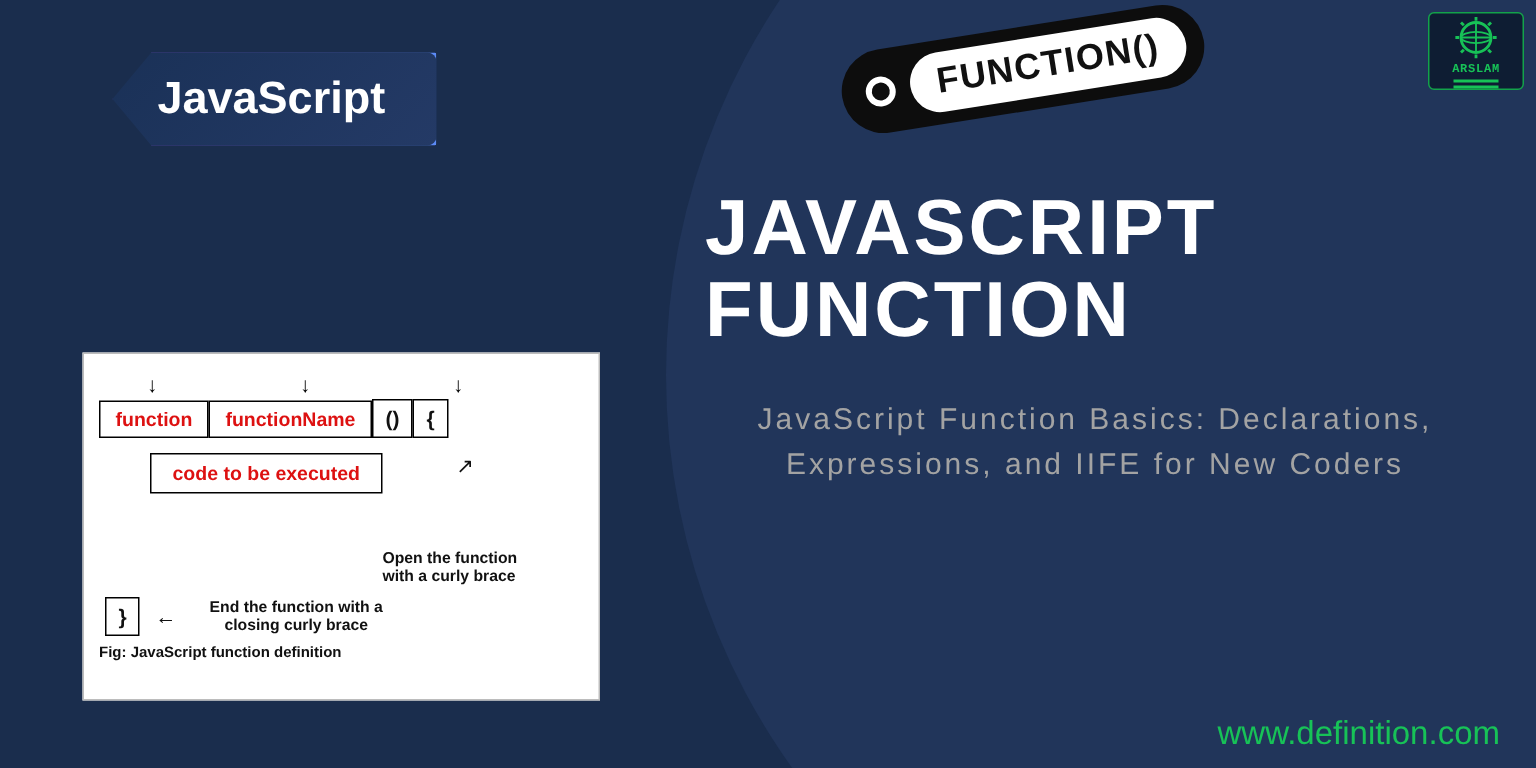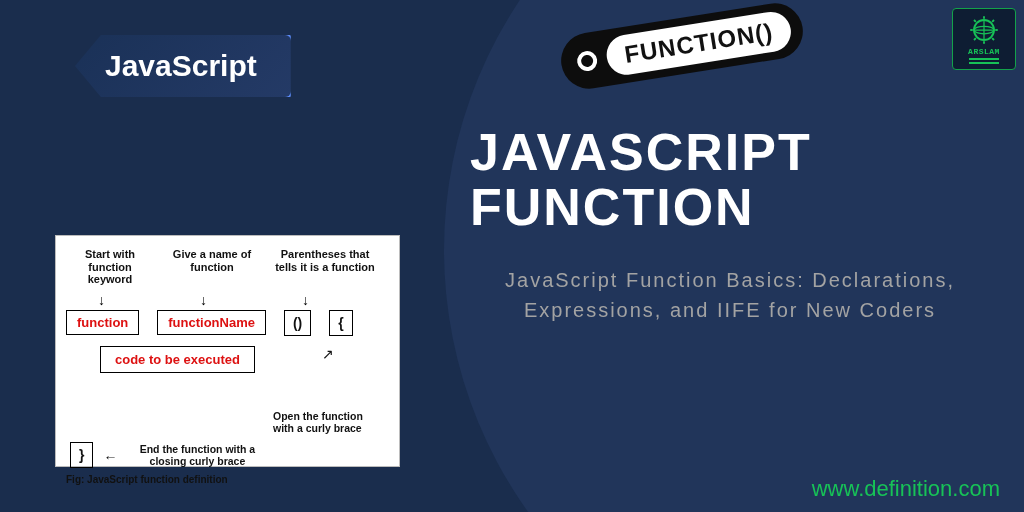--- a/index.html
+++ b/index.html
@@ -39,33 +39,33 @@
   
   .card { position: absolute; left: 55px; top: 235px; width: 345px; height: 232px; background: #fff; border: 1px solid #bcbcbc; padding: 12px 10px 8px 10px; font-size: 11px; color: #111; }
   .labels-row { display: flex; gap: 14px; margin-bottom: 6px; font-weight: 700; }
   .labels-row > div { text-align: center; line-height: 1.15; }
   .l1 { width: 88px; }
   .l2 { width: 88px; }
   .l3 { width: 110px; }
   .arrows-row1 { display: flex; gap: 14px; margin-left: 32px; margin-bottom: 2px; color: #000; }
   .arrows-row1 span { width: 88px; text-align: left; font-size: 14px; }
   .arrows-row1 .a3 { width: 24px; }
-  .boxes-row { display: flex; align-items: center; gap: 18px; margin-bottom: 10px; }
+  .boxes-row { display: flex; align-items: center; margin-bottom: 10px; }
   .rbox { border: 1.5px solid #000; padding: 4px 10px; color: #d11; font-weight: 700; font-size: 13px; }
   .brace { border: 1.5px solid #000; padding: 4px 8px; font-weight: 700; font-size: 14px; }
-  .exec-wrap { display:flex; align-items:flex-start; gap:18px; margin-left: 34px; margin-bottom: 8px;}
+  .exec-wrap { display:flex; align-items:flex-start; margin-left: 34px; margin-bottom: 8px;}
   .exec { border: 1.5px solid #000; padding: 5px 14px; color: #d11; font-weight: 700; font-size: 13px; }
   .open-note { font-weight:700; font-size:10.5px; width:110px; line-height:1.15;margin-top:48px; }
   .close-row { display:flex; align-items:center; gap:10px; margin-left:4px; }
   .close-note { font-weight:700; font-size:10.5px; width:140px; text-align:center; line-height:1.15;}
   .arrow-left { font-size:14px; }
   .caption { text-align:left; font-weight:700; margin-top:6px; font-size:10px; }
 
   
-  .logo { position: absolute; right: 8px; top: 8px; width: 64px; height: 62px; background:#0e1d33; border:1px solid #13a24a; border-radius:4px; display:flex; flex-direction:column; align-items:center; justify-content:center; gap:2px; }
+  .logo { position: absolute; right: 8px; top: 8px; width: 64px; height: 52px; background:#0e1d33; border:1px solid #13a24a; border-radius:4px; display:flex; flex-direction:column; align-items:center; justify-content:center; gap:2px; }
   .logo svg { width: 30px; height: 30px; }
   .logo-text { color:#17c257; font-size:8px; font-weight:700; letter-spacing:.5px; font-family: 'Courier New', monospace;}
   .bars { width: 30px; height: 6px; border-top:2px solid #17c257; border-bottom:2px solid #17c257; }
 
   .url { position:absolute; right: 24px; bottom: 10px; color:#17c257; font-size:22px; font-family: Arial, sans-serif; }
 </style>
 </head>
 <body>
 
 <div class="canvas">
@@ -99,25 +99,20 @@
       </g>
     </svg>
     <div class="logo-text">ARSLAM</div>
     <div class="bars"></div>
   </div>
 
   <div class="headline">JAVASCRIPT FUNCTION</div>
   <div class="subline">JavaScript Function Basics: Declarations, Expressions, and IIFE for New Coders</div>
 
   <div class="card">
-    <div class="labels-row">
-      <div class="l1">Start with function keyword</div>
-      <div class="l2">Give a name of function</div>
-      <div class="l3">Parentheses that tells it is a function</div>
-    </div>
     <div class="arrows-row1">
       <span>↓</span>
       <span>↓</span>
       <span class="a3">↓</span>
     </div>
     <div class="boxes-row">
       <span class="rbox">function</span>
       <span class="rbox">functionName</span>
       <span class="brace">()</span>
       <span class="brace">{</span>

